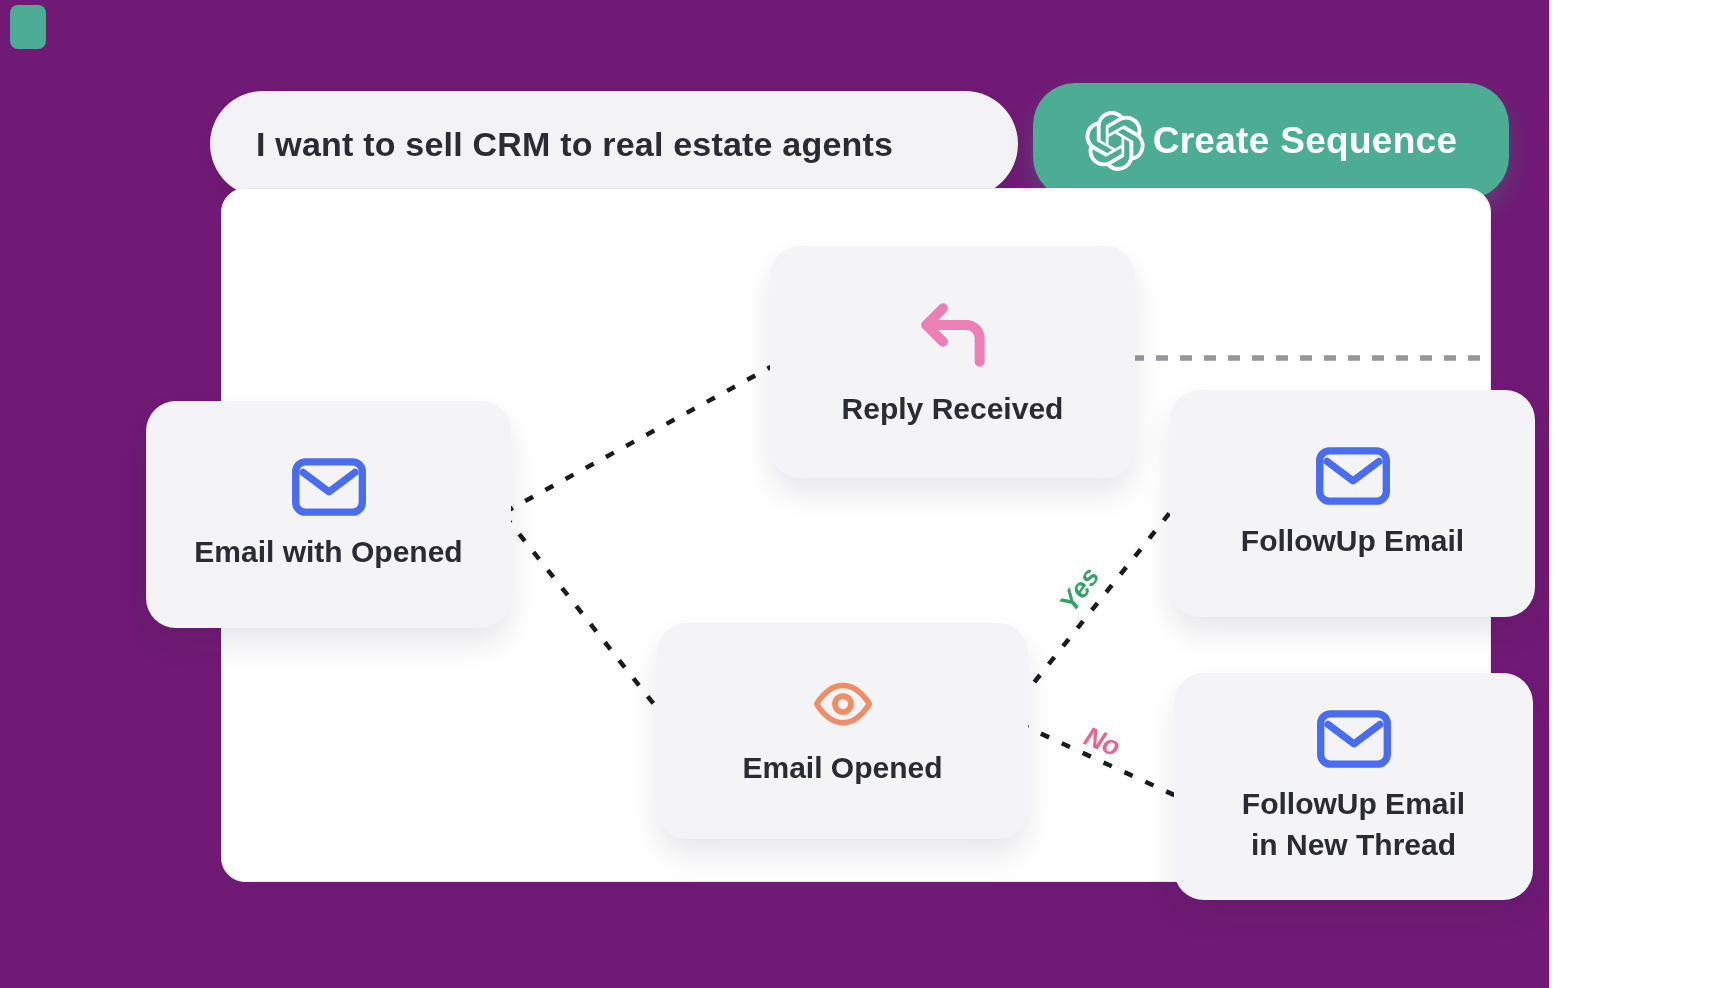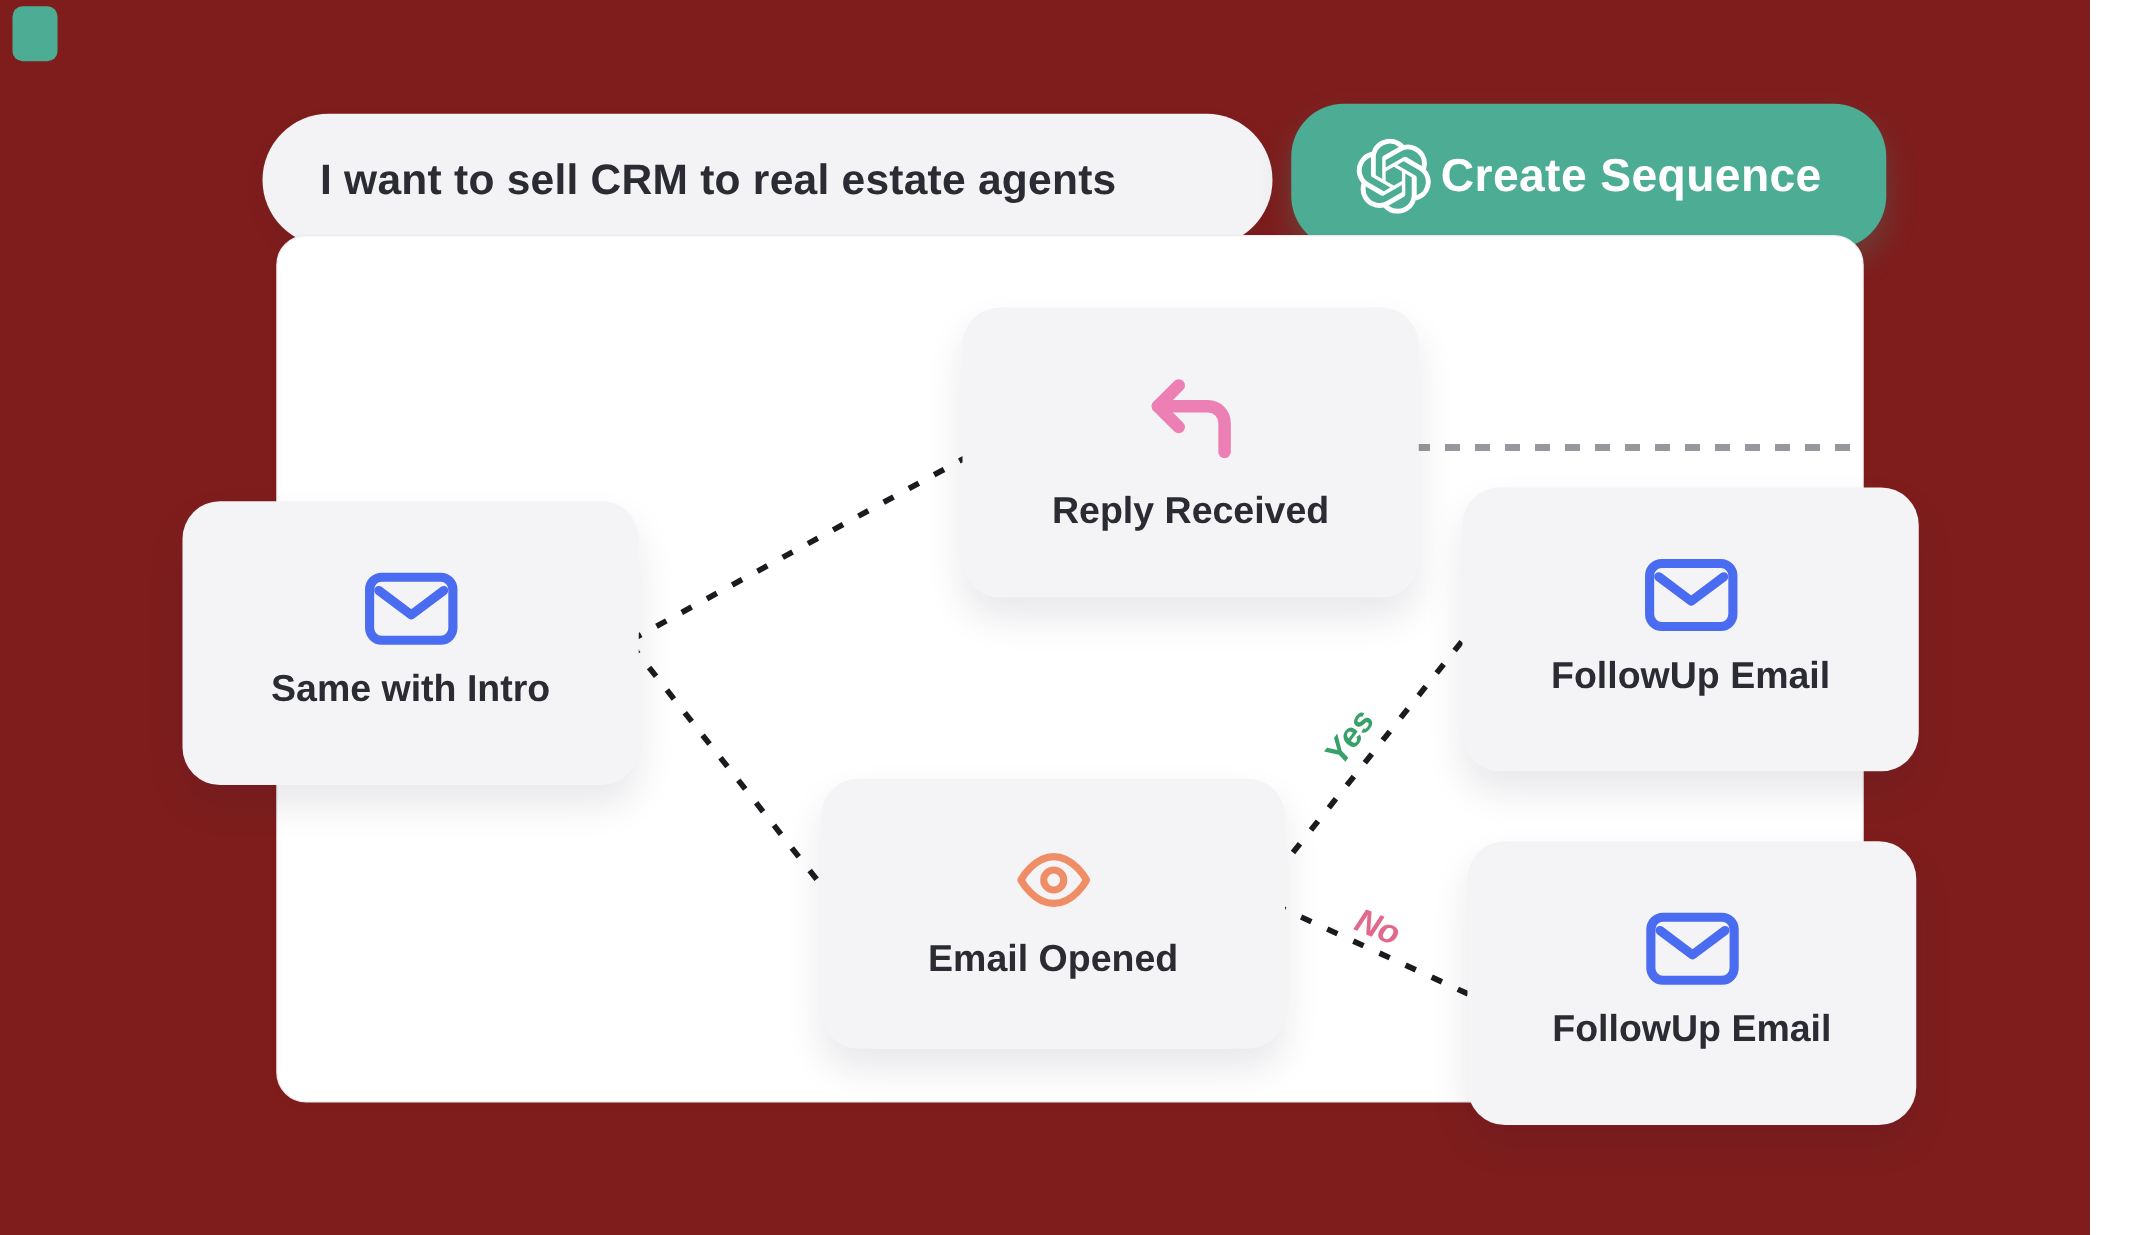--- a/index.html
+++ b/index.html
@@ -3,23 +3,23 @@
 <meta charset="utf-8">
 <style>
   html, body {
     margin: 0;
     padding: 0;
     background: #ffffff;
     font-family: "Liberation Sans", "DejaVu Sans", sans-serif;
   }
   .canvas {
     position: relative;
-    width: 1672px;
+    width: 1549px;
     height: 988px;
-    background: #7f1d1d;
+    background: #701a75;
     overflow: hidden;
   }
 
   
   .corner-accent {
     position: absolute;
     left: 10px; top: 5px;
     width: 36px; height: 44px;
     background: var(--teal, #4cac94);
     border-radius: 8px;
@@ -192,21 +192,21 @@
   <span class="edge-label no">No</span>
 
   <div class="node" id="node-personalized">
     <span class="icon email-icon">
       <svg viewBox="0 0 48 38" fill="none" stroke="currentColor" stroke-width="4.5" stroke-linecap="round" stroke-linejoin="round">
         <rect x="3.5" y="3.5" width="41" height="31" rx="6"></rect>
         <path d="M8 10 L24 22 L40 10"></path>
       </svg>
     </span>
     <div class="node-label">
-      <span class="line">Same with Intro</span>
+      <span class="line">Email with Opened</span>
     </div>
   </div>
 
   <div class="node" id="node-opened">
     <span class="icon eye-icon">
       <svg viewBox="0 0 24 24" fill="none" stroke="currentColor" stroke-width="2.3" stroke-linecap="round" stroke-linejoin="round">
         <path d="M1.5 12s4-7.5 10.5-7.5S22.5 12 22.5 12s-4 7.5-10.5 7.5S1.5 12 1.5 12z"></path>
         <circle cx="12" cy="12" r="3.2"></circle>
       </svg>
     </span>
@@ -241,16 +241,17 @@
 
   <div class="node" id="node-followup-new">
     <span class="icon email-icon">
       <svg viewBox="0 0 48 38" fill="none" stroke="currentColor" stroke-width="4.5" stroke-linecap="round" stroke-linejoin="round">
         <rect x="3.5" y="3.5" width="41" height="31" rx="6"></rect>
         <path d="M8 10 L24 22 L40 10"></path>
       </svg>
     </span>
     <div class="node-label">
       <span class="line">FollowUp Email</span>
+      <span class="line">in New Thread</span>
     </div>
   </div>
 
 </div>
 
 </body></html>

